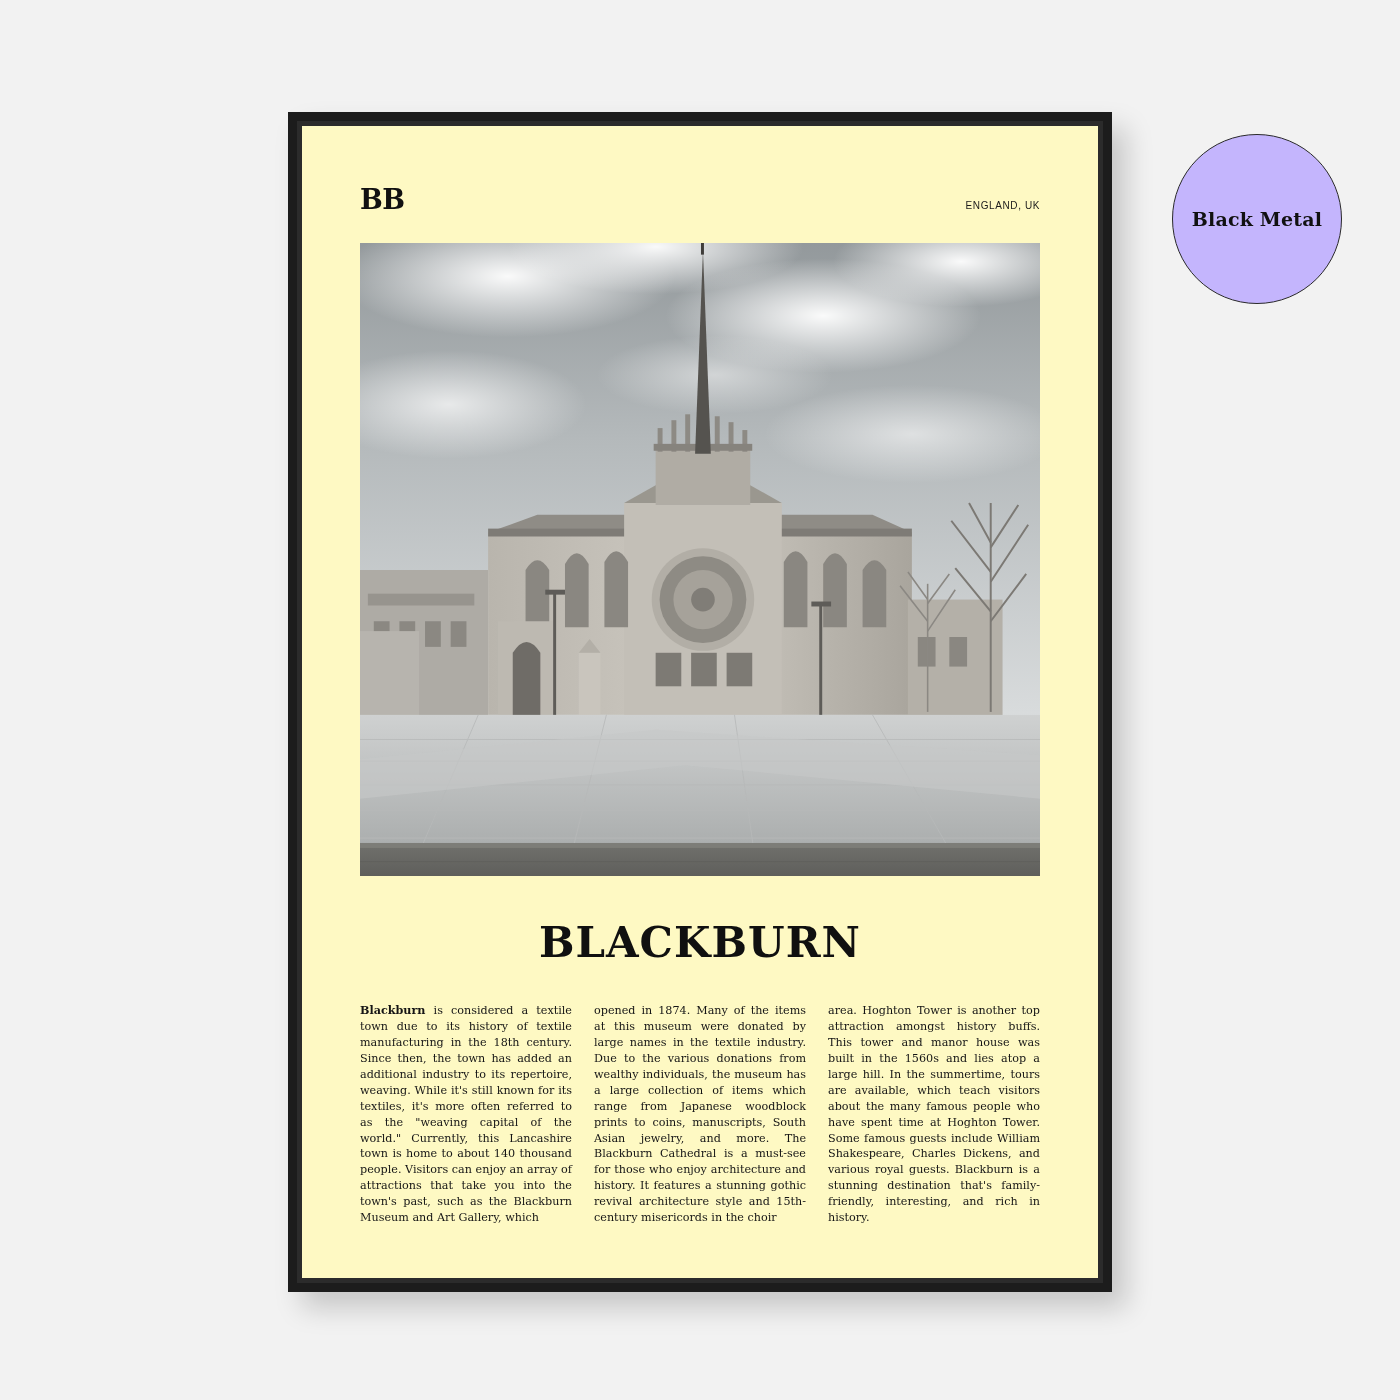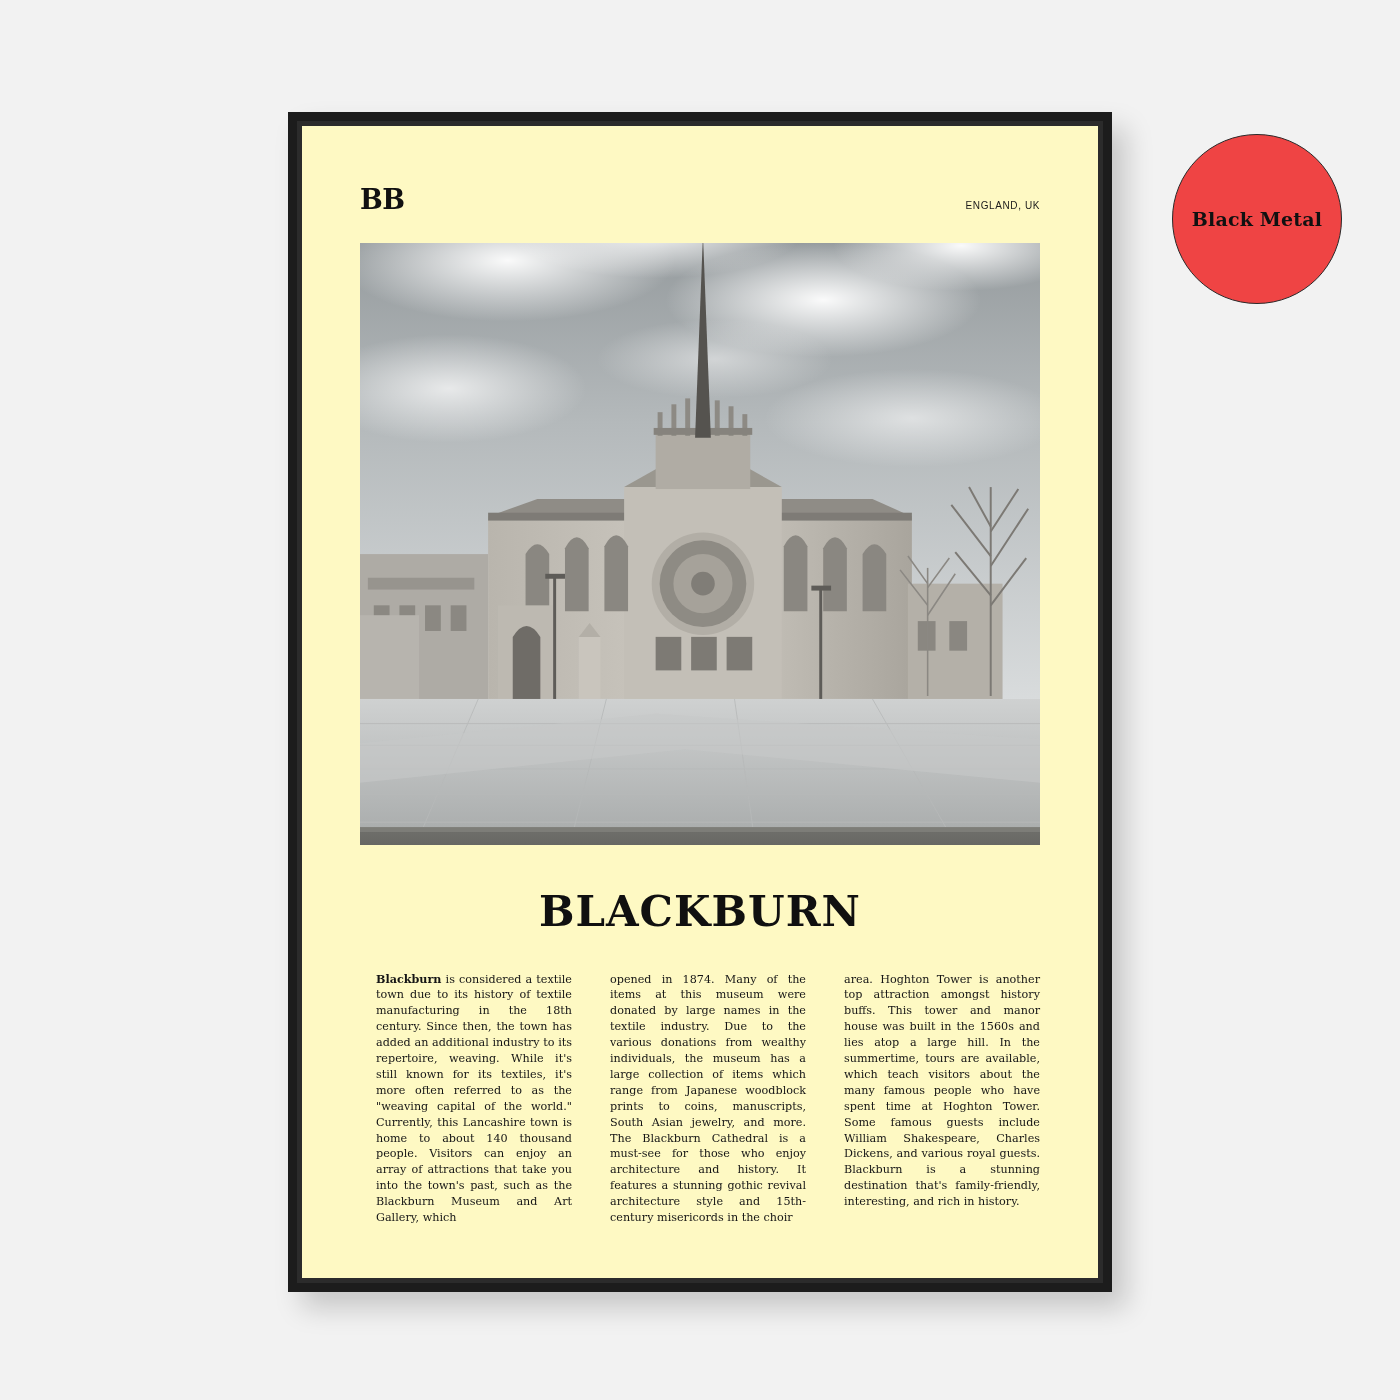--- a/index.html
+++ b/index.html
@@ -96,35 +96,34 @@
     flex: 1;
   }
   .poster-col {
     flex: 1 1 0;
     font-family: "DejaVu Serif", serif;
     font-size: 11.2px;
     line-height: 1.42;
     text-align: justify;
     color: #151515;
     hyphens: auto;
-    margin-left: 16px;
     -webkit-hyphens: auto;
   }
   .poster-col b { font-weight: bold; }
 
   
   #material-badge {
     position: absolute;
     left: 1172px;
     top: 134px;
     width: 168px;
     height: 168px;
     border-radius: 50%;
     border: 1.5px solid #2a2a2a;
-    background: #ef4444;
+    background: #c4b5fd;
     display: flex;
     align-items: center;
     justify-content: center;
   }
   #material-badge-label {
     font-family: "DejaVu Serif", serif;
     font-weight: bold;
     font-size: 19px;
     color: #111;
     letter-spacing: 0.2px;

